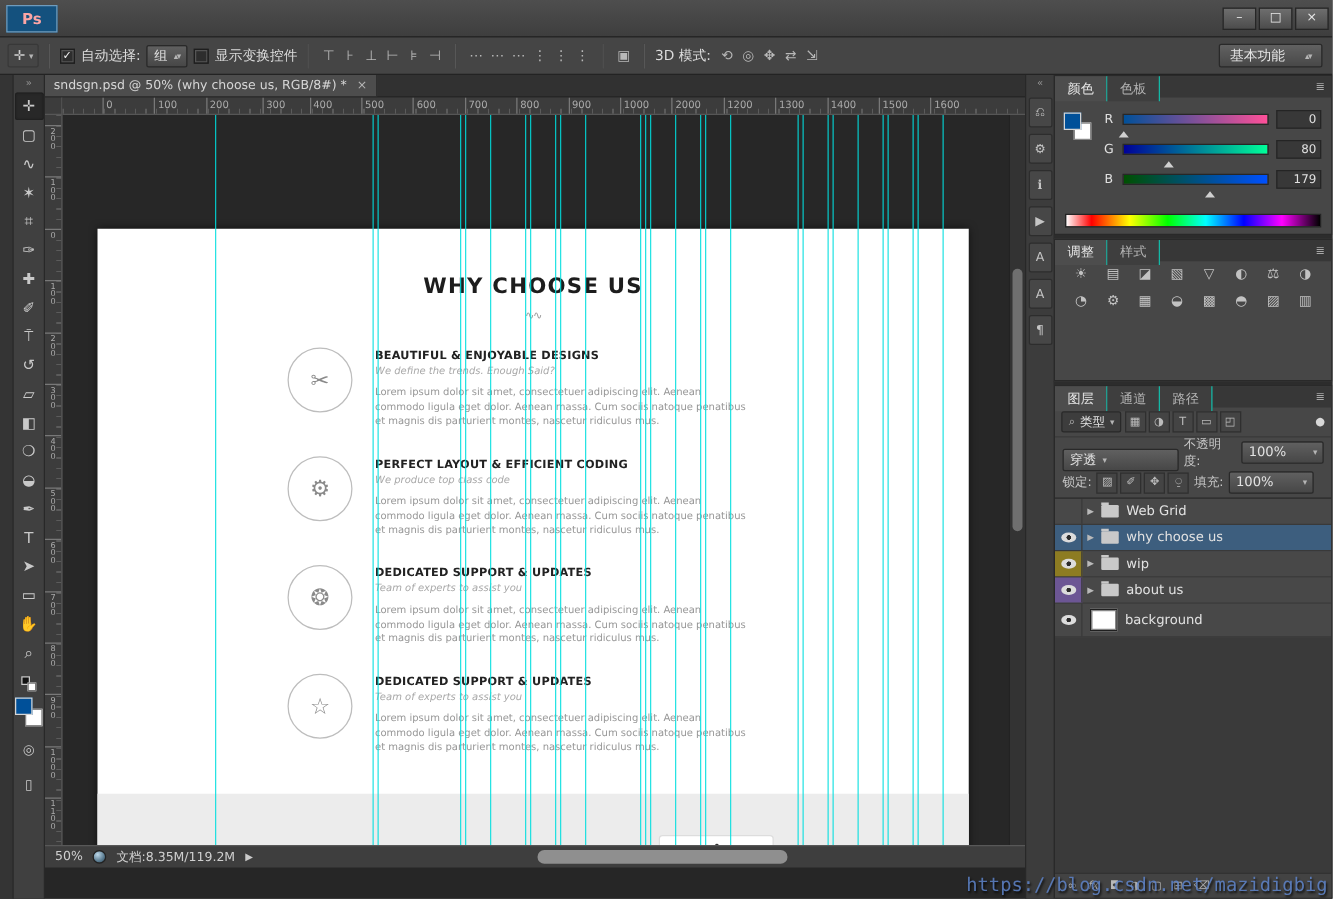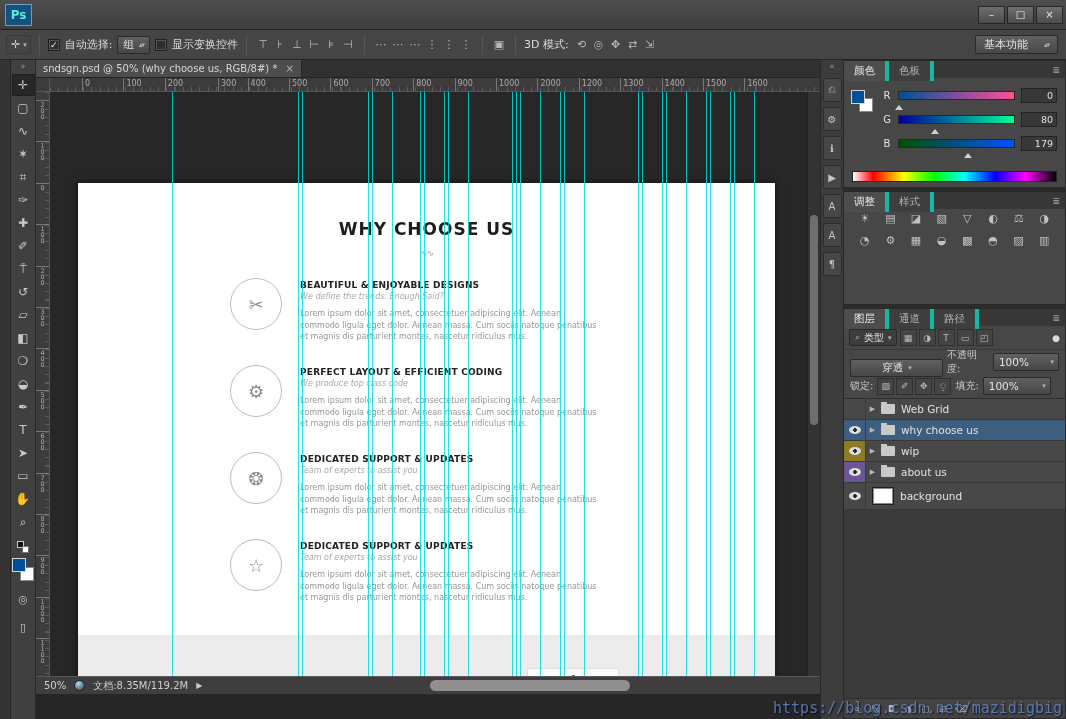--- a/index.html
+++ b/index.html
@@ -5,21 +5,21 @@
   :root{
     --guide:#00dede; --sel:#3d5e7e; --fg-color:#005099; --link:#5d83c9;
     --chrome:#454545; --panel:#474747; --txt:#d8d8d8; --dim:#9f9f9f;
   }
   *{margin:0;padding:0;box-sizing:border-box;}
   body{background:#1c1c1c;font-family:"DejaVu Sans","Liberation Sans",sans-serif;}
   .app{position:relative;width:1066px;height:719px;background:#262626;overflow:hidden;user-select:none;}
 
   
   #menubar{position:absolute;left:0;top:0;width:1066px;height:30px;background:linear-gradient(#4e4e4e,#3e3e3e);border-bottom:1px solid #242424;display:flex;align-items:center;}
-  .ps-logo{width:27px;height:22px;margin:0 8px 0 5px;background:#14517e;border:1px solid #6f9cbd;color:#5eead4;font-weight:bold;font-size:12px;display:flex;align-items:center;justify-content:center;}
+  .ps-logo{width:41px;height:22px;margin:0 8px 0 5px;background:#14517e;border:1px solid #6f9cbd;color:#fca5a5;font-weight:bold;font-size:12px;display:flex;align-items:center;justify-content:center;}
   #menu-items{display:flex;height:100%;}
   .menu-item{padding:0 9px;font-size:12px;color:#e2e2e2;display:flex;align-items:center;}
   #win-controls{margin-left:auto;display:flex;gap:2px;margin-right:3px;}
   .win-btn{width:27px;height:18px;background:linear-gradient(#6e6e6e,#4c4c4c);border:1px solid #262626;color:#e8e8e8;font-size:10px;display:flex;align-items:center;justify-content:center;}
 
   
   #optionsbar{position:absolute;left:0;top:30px;width:1066px;height:30px;background:#454545;border-bottom:1px solid #232323;display:flex;align-items:center;font-size:11px;color:#ddd;gap:5px;padding-left:6px;}
   .tool-preset{display:flex;align-items:center;gap:3px;padding:2px 4px;border:1px solid #383838;border-radius:2px;color:#cfcfcf;}
   .opt-sep{width:1px;height:20px;background:#2f2f2f;border-right:1px solid #575757;margin:0 3px;}
   .checkbox{width:12px;height:12px;background:#2d2d2d;border:1px solid #1e1e1e;box-shadow:inset 0 0 0 1px #555;color:#eee;font-size:9px;display:flex;align-items:center;justify-content:center;}
@@ -92,21 +92,21 @@
 
   
   #dock{position:absolute;left:820px;top:60px;width:23px;height:659px;background:#3c3c3c;border-left:1px solid #282828;}
   .dock-head{height:13px;text-align:center;font-size:8px;color:#9a9a9a;line-height:13px;}
   .dock-icon{width:19px;height:24px;margin:5px auto 0;background:#474747;border:1px solid #2d2d2d;border-radius:2px;color:#c5c5c5;font-size:10px;display:flex;align-items:center;justify-content:center;}
 
   
   #panels{position:absolute;left:843px;top:60px;width:223px;height:659px;background:#2c2c2c;display:flex;flex-direction:column;row-gap:3px;}
   .panel{background:var(--panel);border:1px solid #292929;}
   .ptabs{height:17px;background:#373737;display:flex;align-items:stretch;}
-  .ptab{padding:10px 10px;display:flex;align-items:center;font-size:10.5px;color:#b4b4b4;background:#3e3e3e;border-right:4px solid #14b8a6;}
+  .ptab{padding:10px 10px;display:flex;align-items:center;font-size:10.5px;color:#b4b4b4;background:#3e3e3e;border-right:1px solid #14b8a6;}
   .ptab.active{background:#4d4d4d;color:#e6e6e6;}
   .pmenu{margin-left:auto;color:#a8a8a8;font-size:9px;display:flex;align-items:center;padding-right:5px;}
 
   #color-panel{height:128px;flex:none;}
   .color-body{position:relative;height:110px;padding:10px 8px 0 38px;}
   .cp-fgbg{position:absolute;left:7px;top:12px;width:24px;height:24px;}
   .cp-fgbg .fg{position:absolute;left:0;top:0;width:14px;height:14px;background:var(--fg-color);border:1px solid #d5d5d5;z-index:2;}
   .cp-fgbg .bgc{position:absolute;left:8px;top:8px;width:14px;height:14px;background:#fff;border:1px solid #888;}
   .ch-row{display:flex;align-items:center;gap:6px;margin-bottom:9px;}
   .ch-label{width:10px;font-size:10px;color:#e0e0e0;text-align:center;}
@@ -122,21 +122,21 @@
   .adj-icon{height:18px;display:flex;align-items:center;justify-content:center;color:#c2c2c2;font-size:11px;}
 
   .layers-panel{flex:1;display:flex;flex-direction:column;}
   .lfilter{height:24px;display:flex;align-items:center;gap:3px;padding:0 5px;border-bottom:1px solid #3a3a3a;}
   .kind-select{display:flex;align-items:center;gap:4px;background:#3d3d3d;border:1px solid #292929;height:17px;padding:0 5px;font-size:10px;color:#e0e0e0;border-radius:2px;}
   .mag{font-size:9px;color:#bbb;}
   .lf-icon{width:17px;height:17px;background:#444;border:1px solid #2f2f2f;color:#bbb;font-size:9px;display:flex;align-items:center;justify-content:center;}
   .lf-toggle{margin-left:auto;color:#d8d8d8;font-size:9px;}
   .lblend,.llock{height:24px;display:flex;align-items:center;gap:4px;padding:0 6px;}
   .lbl{font-size:10px;color:#c9c9c9;}
-  .mini-select.blend{width:96px;justify-content:center;margin-top:12px;}
+  .mini-select.blend{width:96px;justify-content:flex-start;margin-top:12px;}
   .mini-select.opacity,.mini-select.fill{width:68px;justify-content:space-between;}
   #lock-icons{display:flex;gap:2px;}
   .llist{flex:1;background:#3a3a3a;border-top:1px solid #2e2e2e;overflow:hidden;}
   .lrow{height:21px;display:flex;align-items:center;background:#484848;border-bottom:1px solid #393939;font-size:10.5px;color:#e2e2e2;}
   .lrow.img{height:27px;}
   .lrow.selected{background:var(--sel);}
   .leye{width:22px;height:100%;border-right:1px solid #393939;display:flex;align-items:center;justify-content:center;flex:none;}
   .eyeball{width:12px;height:8px;border-radius:50%;background:radial-gradient(circle at 50% 50%,#2b2b2b 0 1.7px,#dcdcdc 2px);}
   .lexp{width:13px;color:#b9b9b9;font-size:7px;text-align:center;flex:none;}
   .lfolder{width:14px;height:10px;background:#c9c9c9;border-radius:1px;position:relative;margin:0 6px 0 2px;flex:none;}
@@ -255,21 +255,21 @@
       <span class="close">×</span>
     </div>
   </div>
 
   <div id="canvas">
     <div class="corner"></div>
     <div id="hruler">
         <div class="h-tick" style="left: 32px;">0</div>
         <div class="h-tick" style="left: 73.4px;">100</div>
         <div class="h-tick" style="left: 114.8px;">200</div>
-        <div class="h-tick" style="left: 168px;">300</div>
+        <div class="h-tick" style="left: 160px;">300</div>
         <div class="h-tick" style="left: 197.6px;">400</div>
         <div class="h-tick" style="left: 239px;">500</div>
         <div class="h-tick" style="left: 280.4px;">600</div>
         <div class="h-tick" style="left: 321.8px;">700</div>
         <div class="h-tick" style="left: 363.2px;">800</div>
         <div class="h-tick" style="left: 404.6px;">900</div>
         <div class="h-tick" style="left: 446px;">1000</div>
         <div class="h-tick" style="left: 487.4px;">2000</div>
         <div class="h-tick" style="left: 528.8px;">1200</div>
         <div class="h-tick" style="left: 570.2px;">1300</div>

